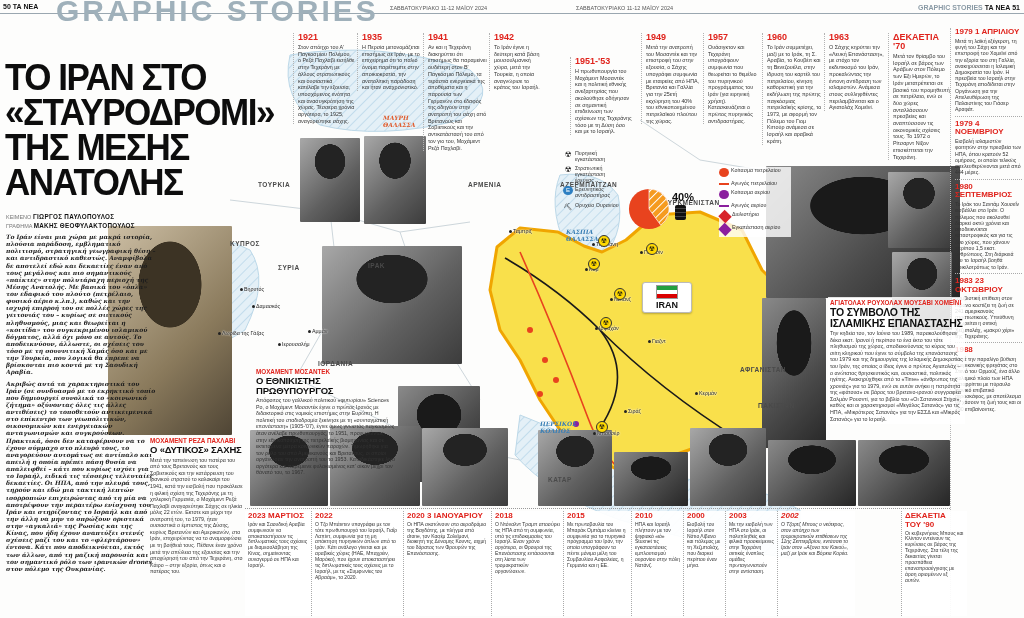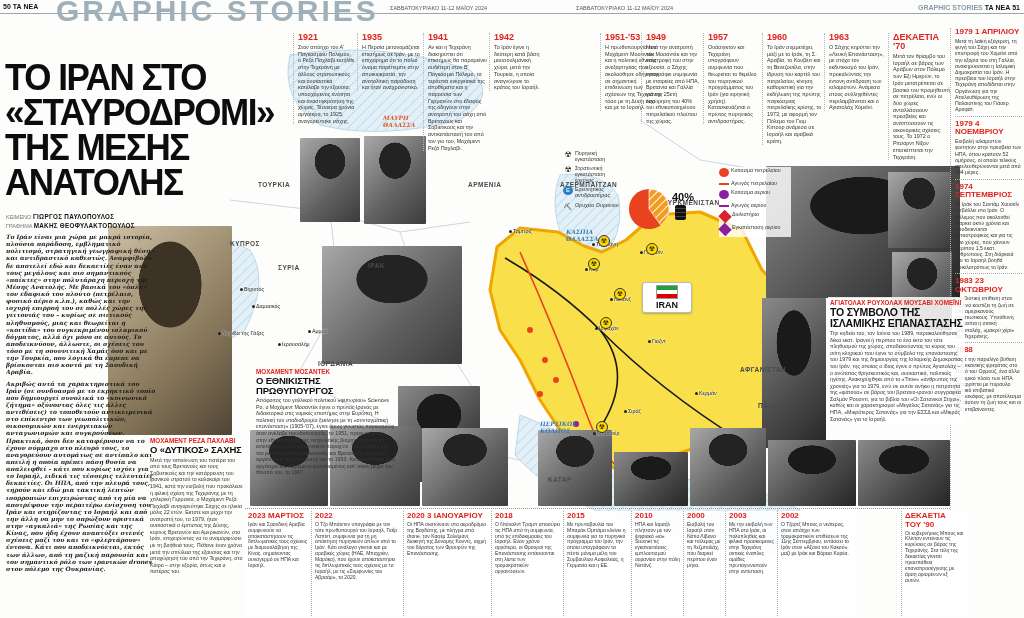--- a/index.html
+++ b/index.html
@@ -212,21 +212,21 @@
     <div class="tt-col" style="position: absolute; left: 423px; width: 64px;">
       <div class="year">1941</div>
       <div class="txt">Αν και η Τεχεράνη διακηρύττει ότι επισήμως θα παραμείνει ουδέτερη στον Β' Παγκόσμιο Πόλεμο, τα τεράστια ενεργειακά της αποθέματα και η παρουσία των Γερμανών στο έδαφός της οδηγούν στην ανατροπή του σάχη από Βρετανούς και Σοβιετικούς και την αντικατάστασή του από τον γιο του, Μοχάμεντ Ρεζά Παχλαβί.</div>
     </div>
 
     <div class="tt-col" style="position: absolute; left: 489px; width: 54px;">
       <div class="year">1942</div>
       <div class="txt">Το Ιράν έγινε η δεύτερη κατά βάση μουσουλμανική χώρα, μετά την Τουρκία, η οποία αναγνώρισε το κράτος του Ισραήλ.</div>
     </div>
 
-    <div class="tt-col" style="position: absolute; left: 600px; width: 62px;">
+    <div class="tt-col" style="position: absolute; left: 570px; width: 62px; margin-top: 24px;">
       <div class="year">1951-'53</div>
       <div class="txt">Η πρωθυπουργία του Μοχάμεντ Μοσαντέκ και η πολιτική εθνικής ανεξαρτησίας που ακολούθησε οδήγησαν σε σημαντική επιδείνωση των σχέσεων της Τεχεράνης τόσο με τη Δύση όσο και με το Ισραήλ.</div>
     </div>
 
     <div class="tt-col" style="position: absolute; left: 641px; width: 60px;">
       <div class="year">1949</div>
       <div class="txt">Μετά την ανατροπή του Μοσαντέκ και την επιστροφή του στην εξουσία, ο Σάχης υπογράφει συμφωνία με εταιρείες από ΗΠΑ, Βρετανία και Γαλλία για την 25ετή εκχώρηση του 40% του εθνικοποιημένου πετρελαϊκού πλούτου της χώρας.</div>
     </div>
 
     <div class="tt-col" style="position: absolute; left: 703px; width: 57px;">
@@ -256,21 +256,21 @@
       <div class="year">1979 1 ΑΠΡΙΛΙΟΥ</div>
       <div class="txt">Μετά τη λαϊκή εξέγερση, τη φυγή του Σάχη και την επιστροφή του Χομεϊνί από την εξορία του στη Γαλλία, ανακηρύσσεται η Ισλαμική Δημοκρατία του Ιράν. Η πρεσβεία του Ισραήλ στην Τεχεράνη αποδίδεται στην Οργάνωση για την Απελευθέρωση της Παλαιστίνης του Γιάσερ Αραφάτ.</div>
     </div>
 
     <div class="rt-entry">
       <div class="year">1979 4 ΝΟΕΜΒΡΙΟΥ</div>
       <div class="txt">Εισβολή ισλαμιστών φοιτητών στην πρεσβεία των ΗΠΑ, όπου κρατούν 52 ομήρους, οι οποίοι τελικώς απελευθερώνονται μετά από 444 μέρες.</div>
     </div>
 
     <div class="rt-entry">
-      <div class="year">1974 ΣΕΠΤΕΜΒΡΙΟΣ</div>
+      <div class="year">1980 ΣΕΠΤΕΜΒΡΙΟΣ</div>
       <div class="txt">Το Ιράκ του Σαντάμ Χουσεΐν εισβάλλει στο Ιράν. Ο πόλεμος που ακολουθεί διαρκεί οκτώ χρόνια και αποδεικνύεται καταστροφικός και για τις δύο χώρες, που χάνουν περίπου 1,5 εκατ. ανθρώπους. Στη διάρκειά του το Ισραήλ βοηθά ποικιλοτρόπως το Ιράν.</div>
     </div>
 
     <div class="rt-entry">
       <div class="year">1983 23 ΟΚΤΩΒΡΙΟΥ</div>
       <div class="txt">Βομβιστική επίθεση στον Λίβανο κοστίζει τη ζωή σε 241 αμερικανούς στρατιωτικούς. Υπεύθυνη θεωρείται η σιιτική Χεζμπολάχ, «μακρύ χέρι» της Τεχεράνης.</div>
     </div>
 
 
     <div class="rt-entry">
@@ -314,21 +314,21 @@
     <div class="tb-col" style="width: 42px;">
       <div class="year">2000</div>
       <div class="txt">Εισβολή του Ισραήλ στον Νότιο Λίβανο και πόλεμος με τη Χεζμπολάχ, που διαρκεί περίπου έναν μήνα.</div>
     </div>
 
     <div class="tb-col" style="width: 52px;">
       <div class="year">2003</div>
       <div class="txt">Με την εισβολή των ΗΠΑ στο Ιράκ, οι πολυπληθείς και φιλικά προσκείμενες στην Τεχεράνη σιιτικές ένοπλες ομάδες πρωταγωνιστούν στην αντίσταση.</div>
     </div>
 
-    <div class="tb-col" style="width: 78px;">
+    <div class="tb-col" style="width: 78px; font-style: italic;">
       <div class="year">2002</div>
       <div class="txt">Ο Τζορτζ Μπους ο νεότερος, στον απόηχο των τρομοκρατικών επιθέσεων της 11ης Σεπτεμβρίου, εντάσσει το Ιράν στον «Αξονα του Κακού», μαζί με Ιράκ και Βόρεια Κορέα.</div>
     </div>
 
     <div class="tb-col" style="width: 66px; margin-left: 46px;">
       <div class="year">ΔΕΚΑΕΤΙΑ ΤΟΥ '90</div>
       <div class="txt">Οι κυβερνήσεις Μπους και Κλίντον εντείνουν τις κυρώσεις σε βάρος της Τεχεράνης. Στα τέλη της δεκαετίας γίνεται προσπάθεια επαναπροσέγγισης με άρση ορισμένων εξ αυτών.</div>
     </div>
   </div>
 

